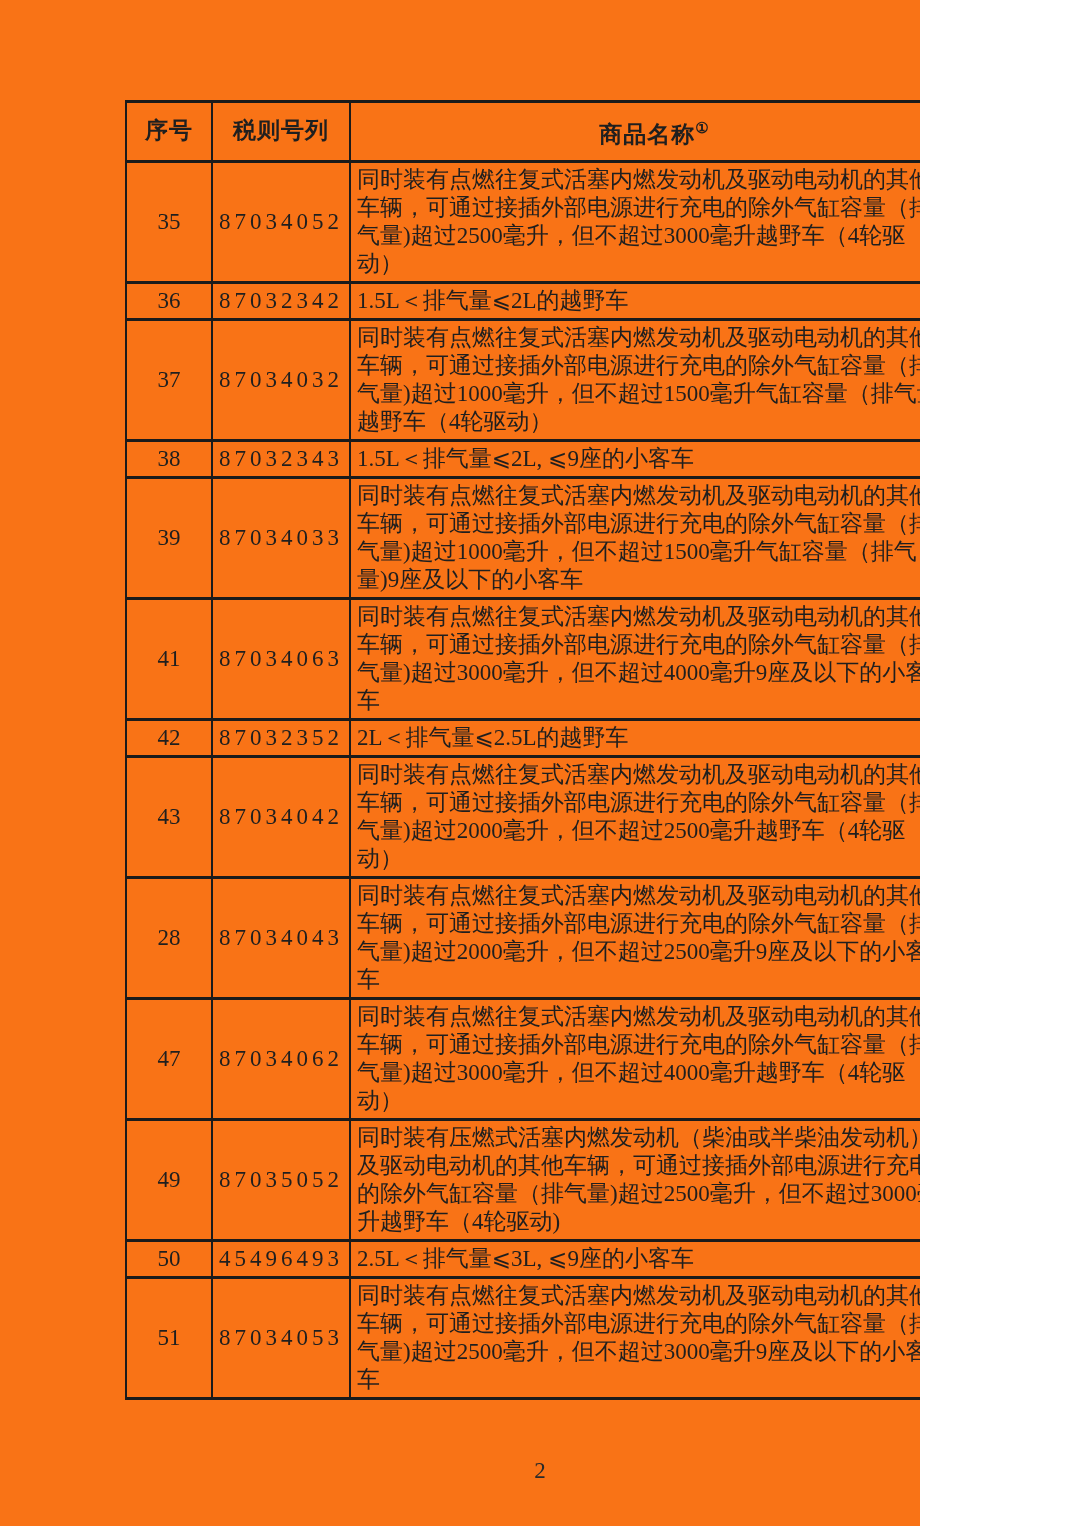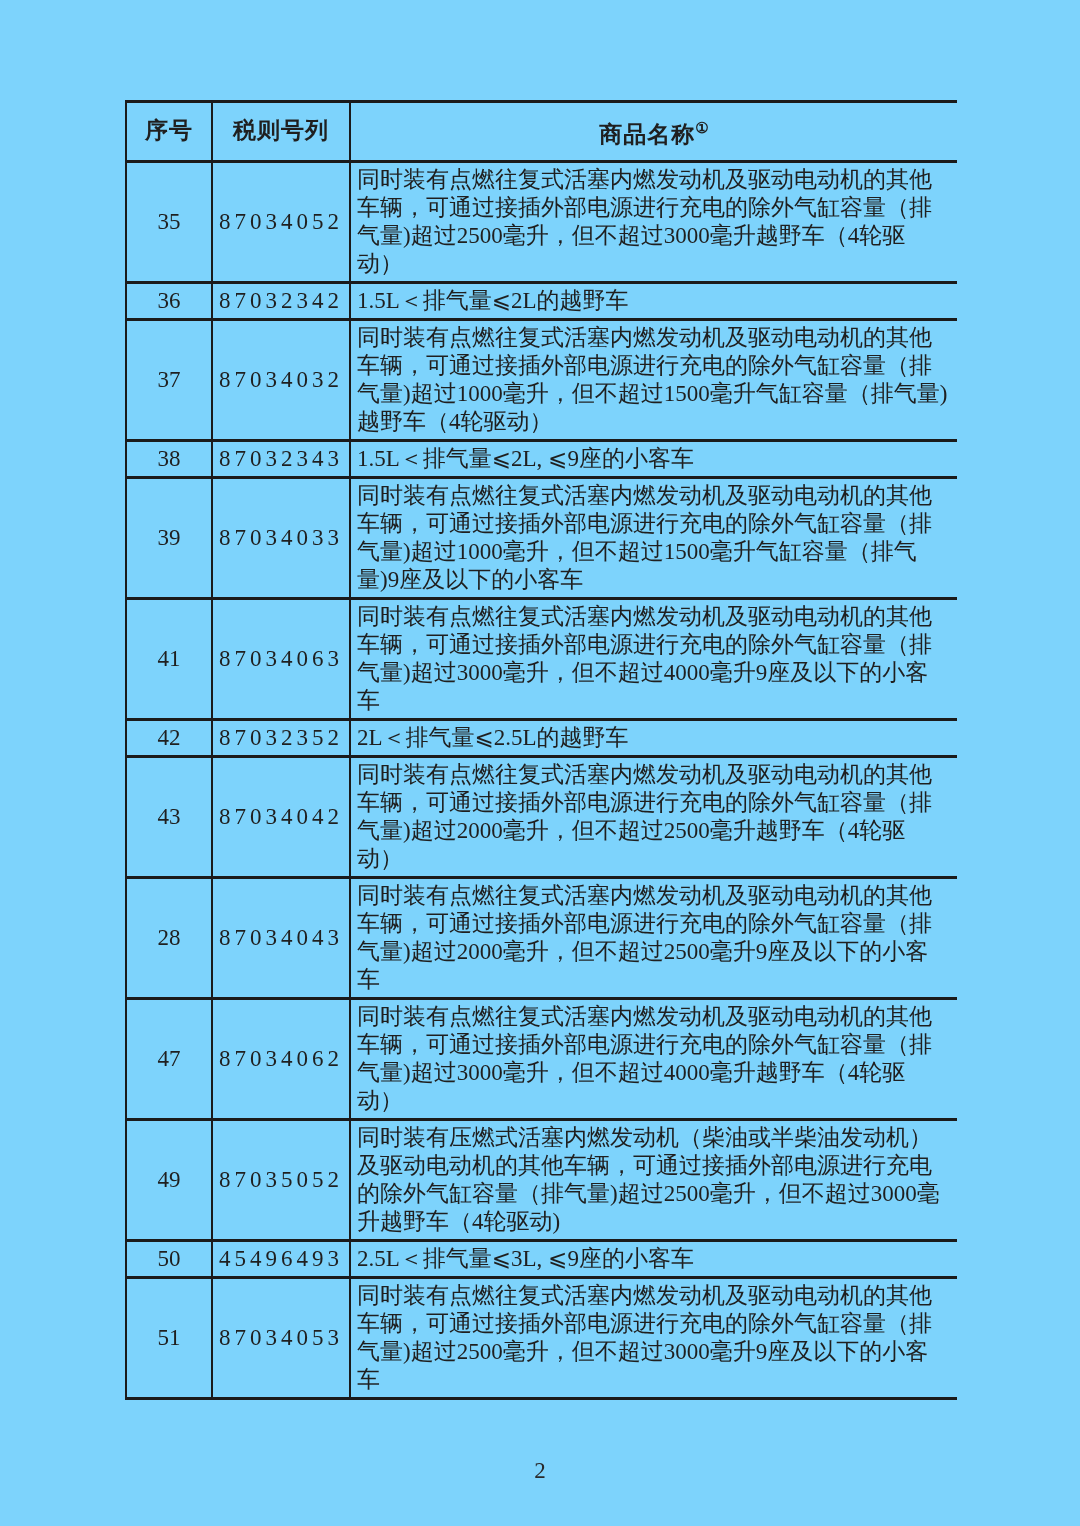--- a/index.html
+++ b/index.html
@@ -4,23 +4,23 @@
 <style>
   html, body {
     margin: 0;
     padding: 0;
     background: #ffffff;
     font-family: "Liberation Serif", "DejaVu Serif", serif;
     color: #1f1f1f;
   }
   .page {
     position: relative;
-    width: 1080px;
+    width: 920px;
     height: 1526px;
-    background: #7dd3fc;
+    background: #f97316;
     overflow: hidden;
   }
   table.tariff {
     position: absolute;
     left: 125px;
     top: 100px;
     width: 831px;
     border-collapse: collapse;
     table-layout: fixed;
     border-left: 2px solid #1b1b1b;

